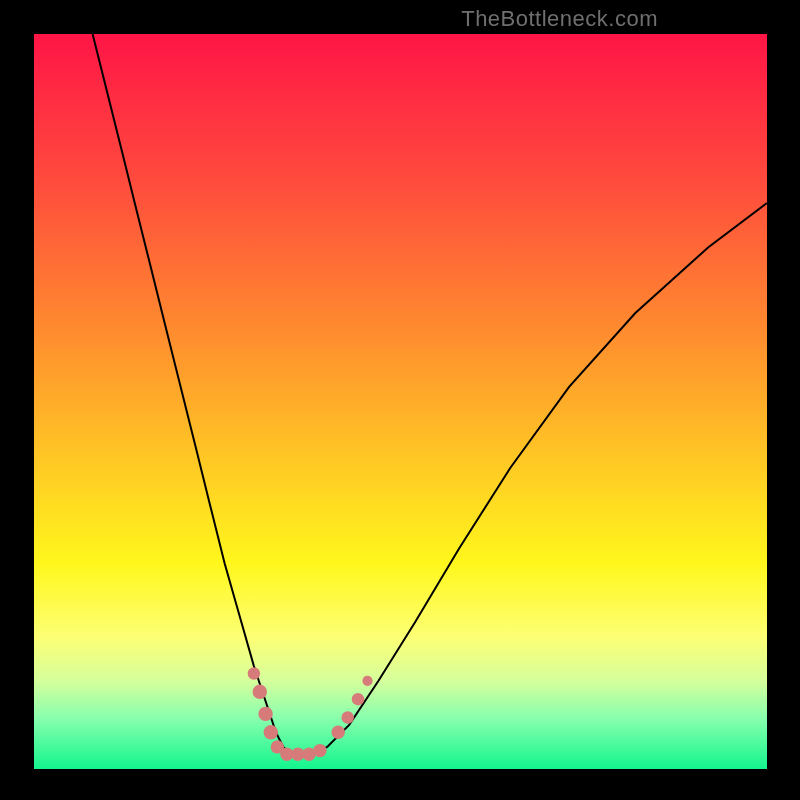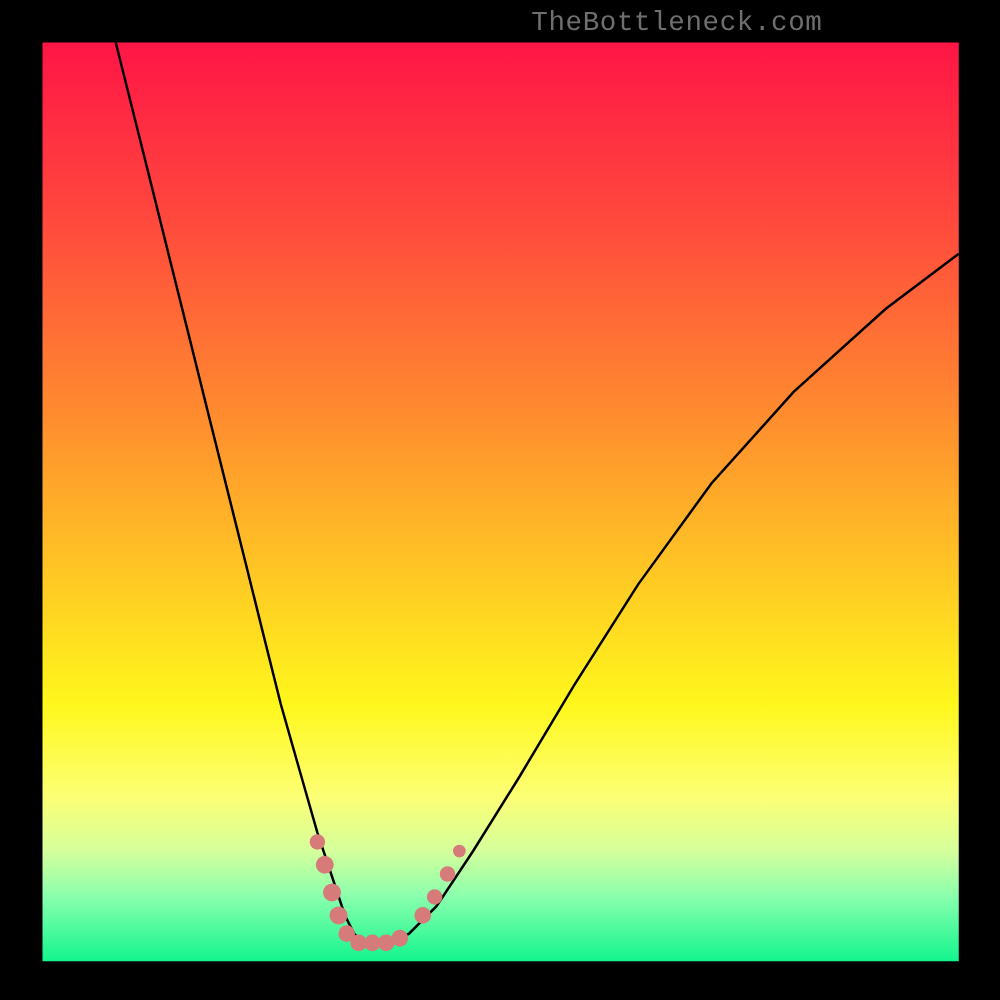--- a/index.html
+++ b/index.html
@@ -9,21 +9,20 @@
     height: 800px;
     background: #000;
     font-family: Arial, Helvetica, sans-serif;
     overflow: hidden;
   }
   .frame {
     position: relative;
     width: 672px;
     height: 800px;
     background: #000;
-    font-family: Liberation Mono, monospace;
   }
   .watermark {
     position: absolute;
     top: 6px;
     right: 14px;
     color: #6f6f6f;
     font-size: 22px;
     font-weight: 500;
     letter-spacing: 0.5px;
     z-index: 10;

